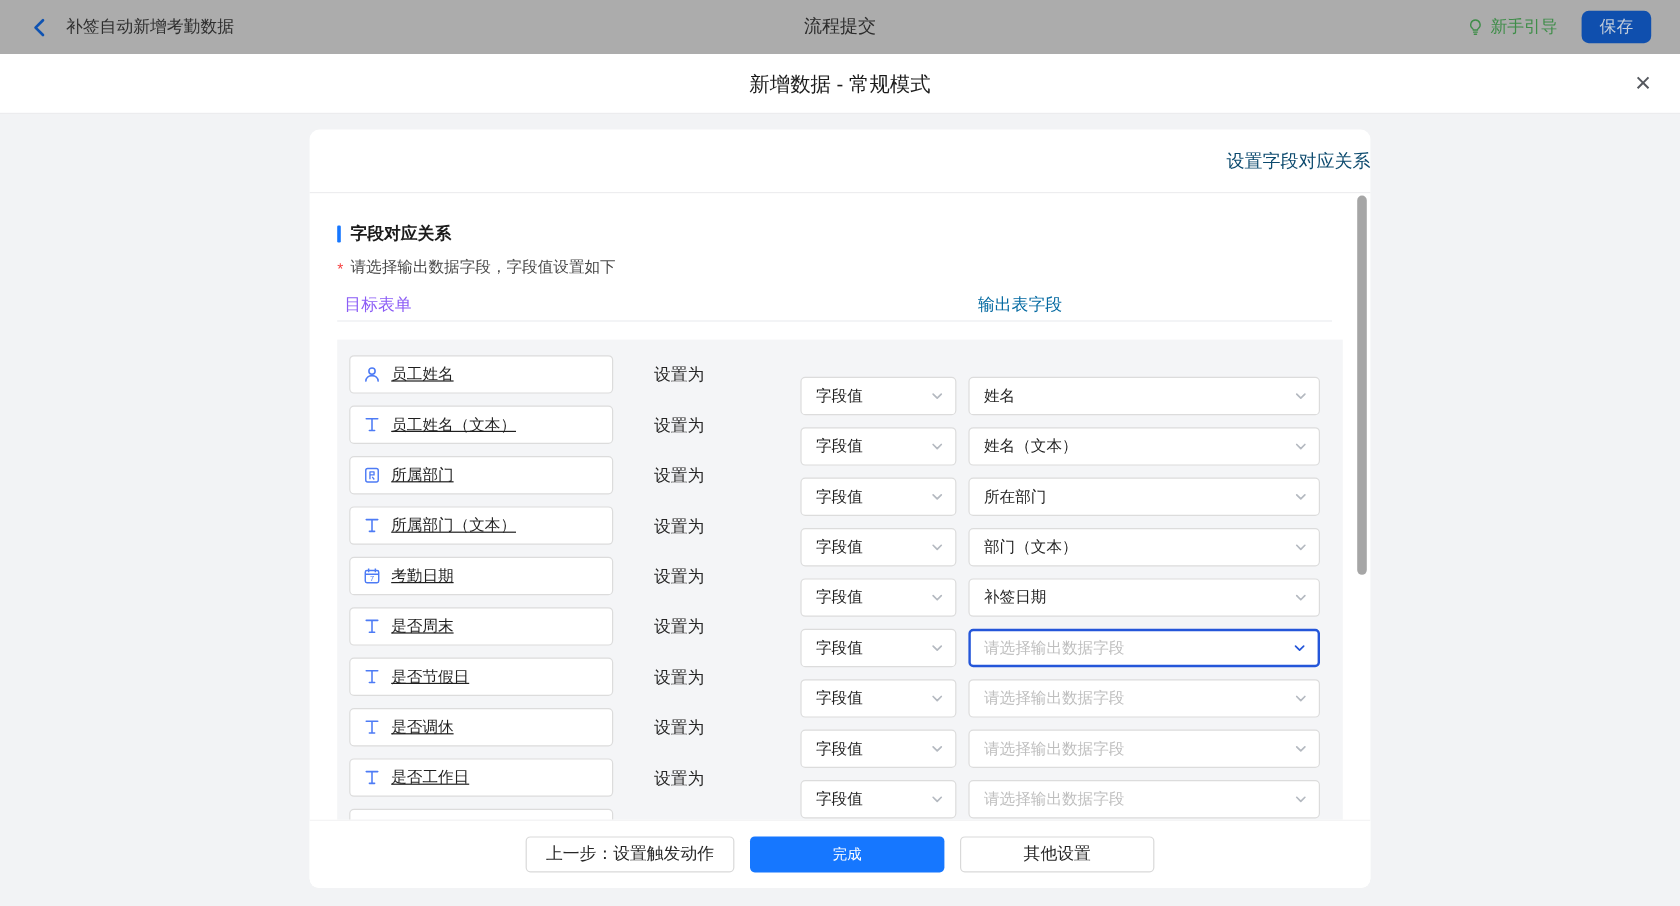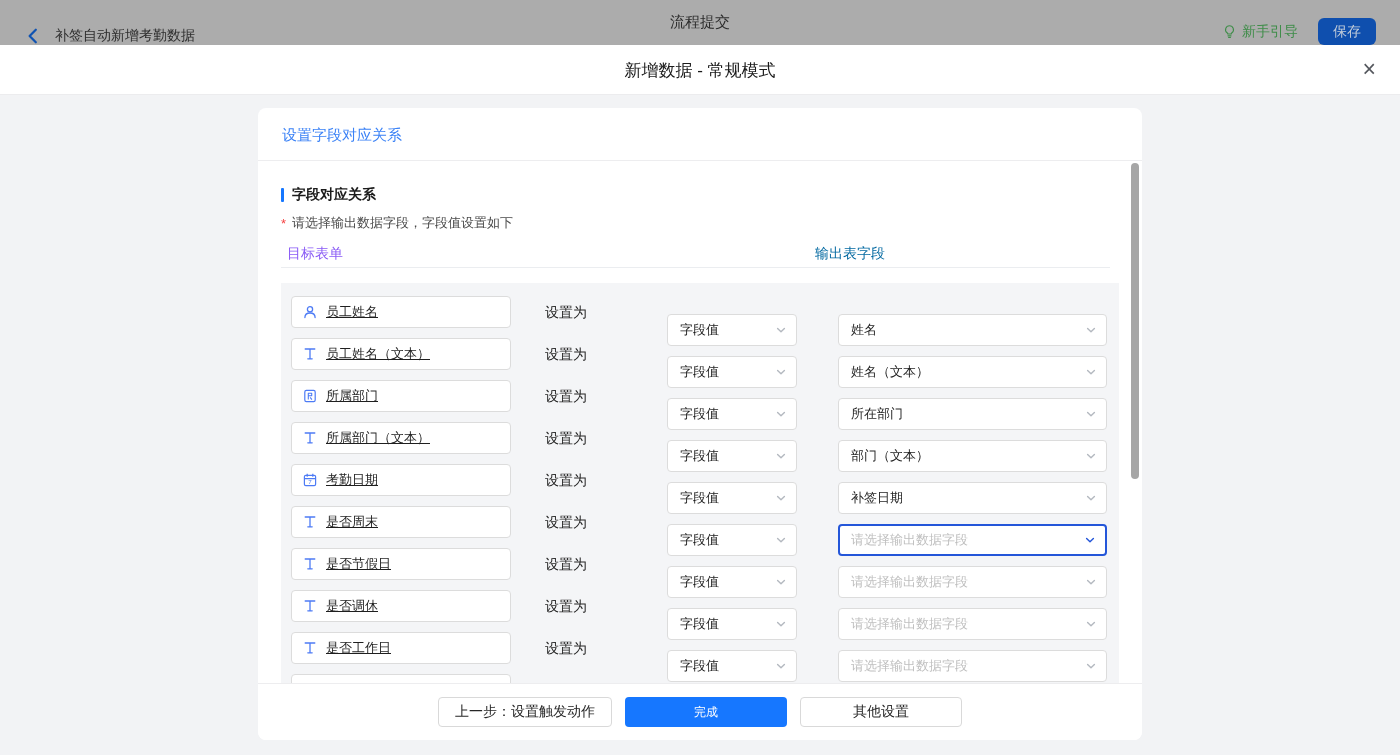--- a/index.html
+++ b/index.html
@@ -1,21 +1,21 @@
 <!DOCTYPE html>
 <html><head>
 <meta charset="utf-8">
 <style>
   * { margin:0; padding:0; box-sizing:border-box; }
   html,body { width:1400px; height:755px; overflow:hidden; }
   body { font-family:"Liberation Sans","DejaVu Sans",sans-serif; background:#f4f4f5; position:relative; color:#1f1f1f; }
 
   
   .topbar { position:absolute; left:0; top:0; width:1400px; height:45px; background:#acacac;
-            display:flex; align-items:flex-end; justify-content:space-between; padding:0 24px; }
+            display:flex; align-items:center; justify-content:space-between; padding:0 24px; }
   .tb-left { display:flex; align-items:center; gap:13px; }
   .back-btn { display:flex; align-items:center; cursor:pointer; }
   .tb-title { font-size:14px; color:#2e2e2e; }
   .tb-center { position:absolute; left:0; top:0; width:100%; height:45px; display:flex;
                align-items:center; justify-content:center; font-size:15px; color:#2c2c2c; pointer-events:none; }
   .tb-right { display:flex; align-items:center; gap:20px; }
   .guide { display:flex; align-items:center; gap:5px; font-size:14px; color:#3f8d49; cursor:pointer; }
   .save-btn { width:58px; height:27px; background:#0f4fae; color:#c3cdda; border:none; border-radius:6px;
               font-size:14px; cursor:pointer; font-family:inherit; }
 
@@ -24,21 +24,21 @@
                   border-bottom:1px solid #ececee; }
   .modal-title { position:absolute; left:0; top:0; width:100%; height:50px; display:flex; align-items:center;
                  justify-content:center; font-size:17px; font-weight:500; color:#1b1b1b; }
   .modal-close { position:absolute; right:24px; top:9px; font-size:23px; font-weight:300; color:#55585e;
                  cursor:pointer; line-height:30px; }
   .modal-body { position:absolute; left:0; top:95px; width:1400px; height:660px; background:#f2f3f5; }
 
   
   .card { position:absolute; left:258px; top:13px; width:884px; height:632px; background:#ffffff; border-radius:8px; }
   .card-header { position:absolute; left:0; top:0; width:100%; height:53px; line-height:53px; padding-left:24px;
-                 font-size:15px; color:#3b82f6; border-bottom:1px solid #ededef; }
+                 font-size:15px; color:#0c4a6e; border-bottom:1px solid #ededef;text-align:right; }
   .section-title { position:absolute; left:23px; top:78px; display:flex; align-items:center; gap:8px;
                    font-size:14px; font-weight:bold; color:#1b1b1b; }
   .section-bar { width:3px; height:14px; background:#1677ff; border-radius:1px; }
   .desc { position:absolute; left:23px; top:106px; font-size:13px; color:#4a4a4a; display:flex; gap:6px; align-items:flex-start; }
   .req { color:#f53f3f; font-size:13px; margin-top:2px; }
   .col-left { position:absolute; left:29px; top:137px; font-size:14px; color:#8b5cf6; }
   .col-right { position:absolute; left:557px; top:137px; font-size:14px; color:#0369a1; }
   .cols-divider { position:absolute; left:23px; top:159px; width:829px; height:1px; background:#ebedf0; }
 
   
@@ -46,21 +46,21 @@
                overflow:hidden; padding:13px 0 0 10px; }
   .row { position:relative; height:32px; margin-bottom:10px; }
   .fbox { position:absolute; left:0; top:0; width:220px; height:32px; background:#ffffff; border:1px solid #dcdcdc;
           border-radius:4px; display:flex; align-items:center; gap:8px; padding:0 10px; }
   .ficon { display:flex; align-items:center; width:16px; height:16px; }
   .flabel { font-size:13px; color:#1f1f1f; white-space:nowrap;text-decoration:underline; }
   .setas { position:absolute; left:254px; top:0; line-height:32px; font-size:14px; color:#262626; }
   .sel { position:absolute; top:18px; height:32px; background:#ffffff; border:1px solid #dcdcdc; border-radius:4px;
          display:flex; align-items:center; padding:0 28px 0 12px; cursor:pointer; }
   .sel1 { left:376px; width:130px; }
-  .sel2 { left:516px; width:269px;margin-left:31px; }
+  .sel2 { left:516px; width:293px; }
   .chev { position:absolute; right:9px; top:50%; transform:translateY(-50%); color:#b4b9c0; display:flex; }
   .sval { font-size:13px; color:#1f1f1f; white-space:nowrap; }
   .sval.ph { color:#bfbfbf; }
   .sel.focused { border:2px solid #2456d9; padding:0 27px 0 11px; }
   .sel.focused .chev { color:#2456d9; }
 
   
   .card-footer { position:absolute; left:0; top:575px; width:100%; height:57px; background:#ffffff;
                  border-top:1px solid #ededef; border-radius:0 0 8px 8px; display:flex; align-items:center;
                  justify-content:center; gap:13px; }

